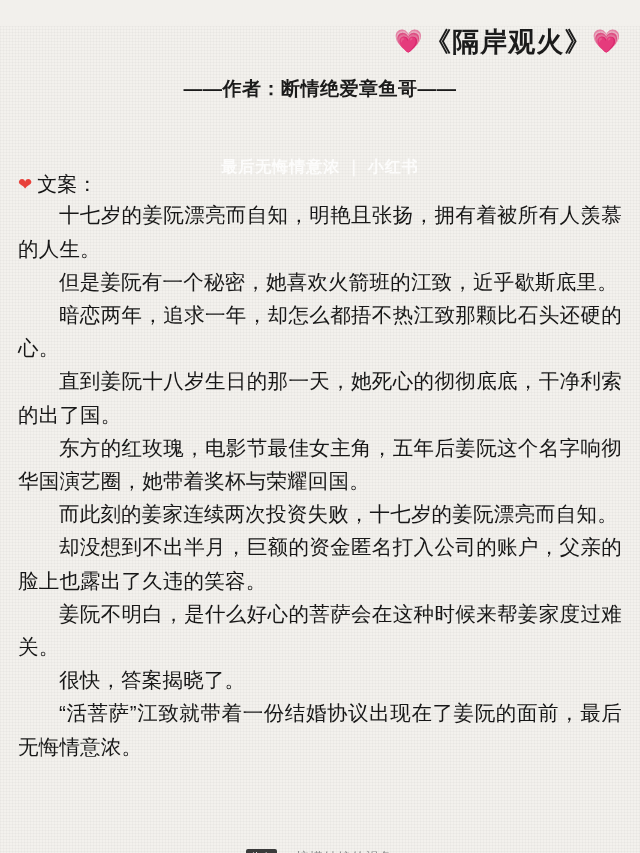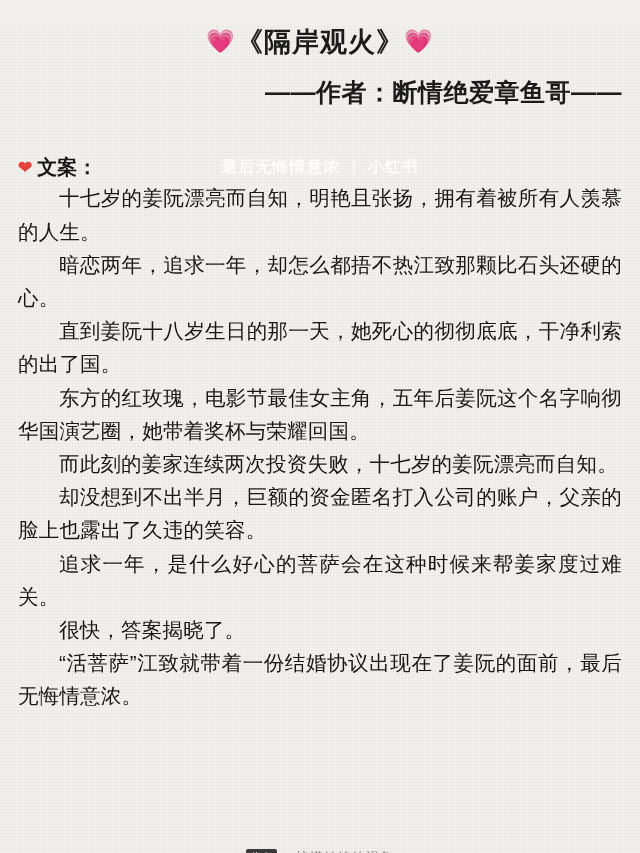--- a/index.html
+++ b/index.html
@@ -19,57 +19,57 @@
     height: 853px;
     box-sizing: border-box;
     background-color: #f3f1ed;
     background-image:
       repeating-linear-gradient(0deg, rgba(0,0,0,0.022) 0px, rgba(0,0,0,0.022) 1px, rgba(255,255,255,0) 1px, rgba(255,255,255,0) 3px),
       repeating-linear-gradient(90deg, rgba(0,0,0,0.022) 0px, rgba(0,0,0,0.022) 1px, rgba(255,255,255,0) 1px, rgba(255,255,255,0) 3px);
     padding: 0 18px;
   }
   .title-row {
     margin-top: 26px;
-    text-align: center;
+    text-align: right;
     font-size: 27px;
     font-weight: bold;
     color: #1b1b1b;
     letter-spacing: 1px;
     line-height: 1.2;
   }
   .heart {
     color: #ff3ea5;
     font-size: 23px;
     vertical-align: 2px;
   }
   .subtitle-row {
     margin-top: 18px;
-    text-align: right;
-    font-size: 25px;
+    text-align: center;
+    font-size: 19px;
     font-weight: bold;
     color: #1b1b1b;
     letter-spacing: 0.5px;
   }
   .watermark-top {
     position: absolute;
     top: 131px;
     left: 50%;
     transform: translateX(-50%);
     font-size: 16px;
     color: #ffffff;
     opacity: 0.85;
     letter-spacing: 1px;
     white-space: nowrap;
     font-weight: bold;
   }
   .section-label {
-    margin-top: 44px;
+    margin-top: 68px;
     font-size: 20px;
     color: #161616;
-    font-weight: 700;
+    font-weight: 400;
     line-height: 1.4;
   }
   .section-label .red-heart {
     color: #e8413a;
     font-size: 17px;
     margin-right: 5px;
     vertical-align: 1px;
   }
   .body-text {
     margin-top: 0;
@@ -116,26 +116,27 @@
   <div class="subtitle-row">——作者：断情绝爱章鱼哥——</div>
 
   <div class="watermark-top">最后无悔情意浓 ｜ 小红书</div>
 
   <div class="section-label">
     <span class="red-heart">❤</span><span>文案：</span>
   </div>
 
   <div class="body-text">
     <p>十七岁的姜阮漂亮而自知，明艳且张扬，拥有着被所有人羡慕的人生。</p>
+    <p>但是姜阮有一个秘密，她喜欢火箭班的江致，近乎歇斯底里。</p>
     <p>暗恋两年，追求一年，却怎么都捂不热江致那颗比石头还硬的心。</p>
     <p>直到姜阮十八岁生日的那一天，她死心的彻彻底底，干净利索的出了国。</p>
     <p>东方的红玫瑰，电影节最佳女主角，五年后姜阮这个名字响彻华国演艺圈，她带着奖杯与荣耀回国。</p>
     <p>而此刻的姜家连续两次投资失败，十七岁的姜阮漂亮而自知。</p>
     <p>却没想到不出半月，巨额的资金匿名打入公司的账户，父亲的脸上也露出了久违的笑容。</p>
-    <p>追求一年，是什么好心的菩萨会在这种时候来帮姜家度过难关。</p>
+    <p>姜阮不明白，是什么好心的菩萨会在这种时候来帮姜家度过难关。</p>
     <p>很快，答案揭晓了。</p>
     <p>“活菩萨”江致就带着一份结婚协议出现在了姜阮的面前，最后无悔情意浓。</p>
   </div>
 
   <div class="footer">
     <span class="logo-box">头条</span><span>@柠檬姑娘的视角</span>
   </div>
 
 </div>
 

